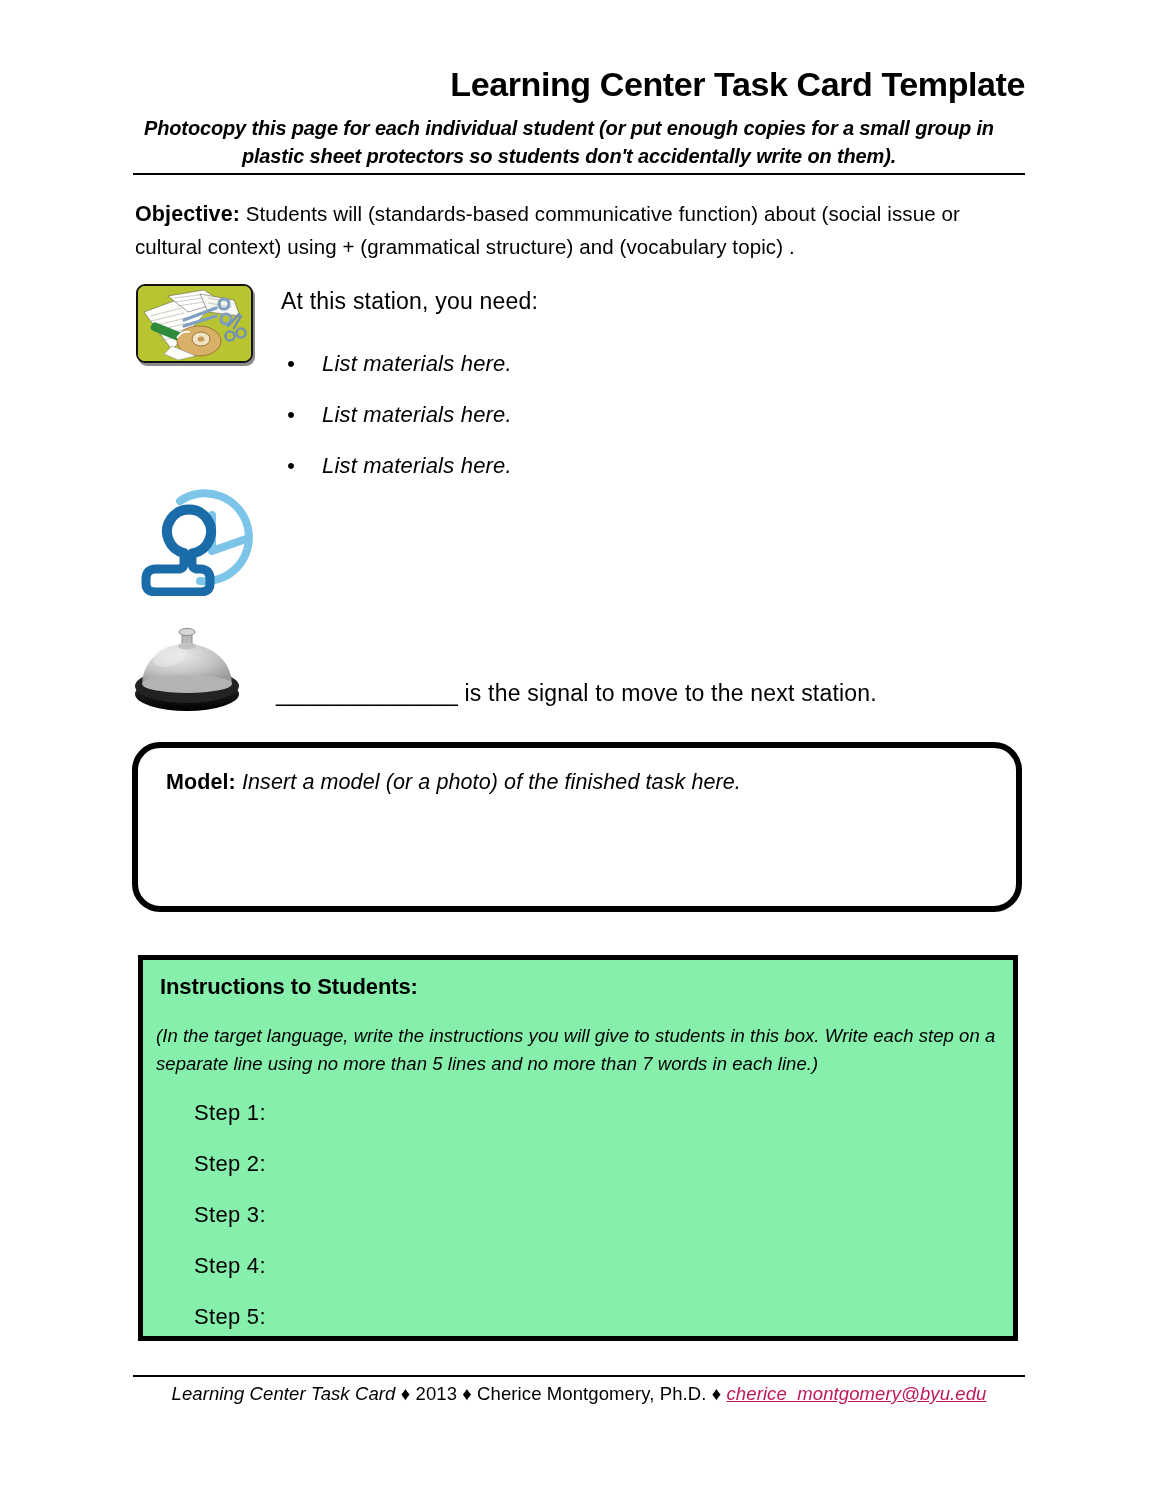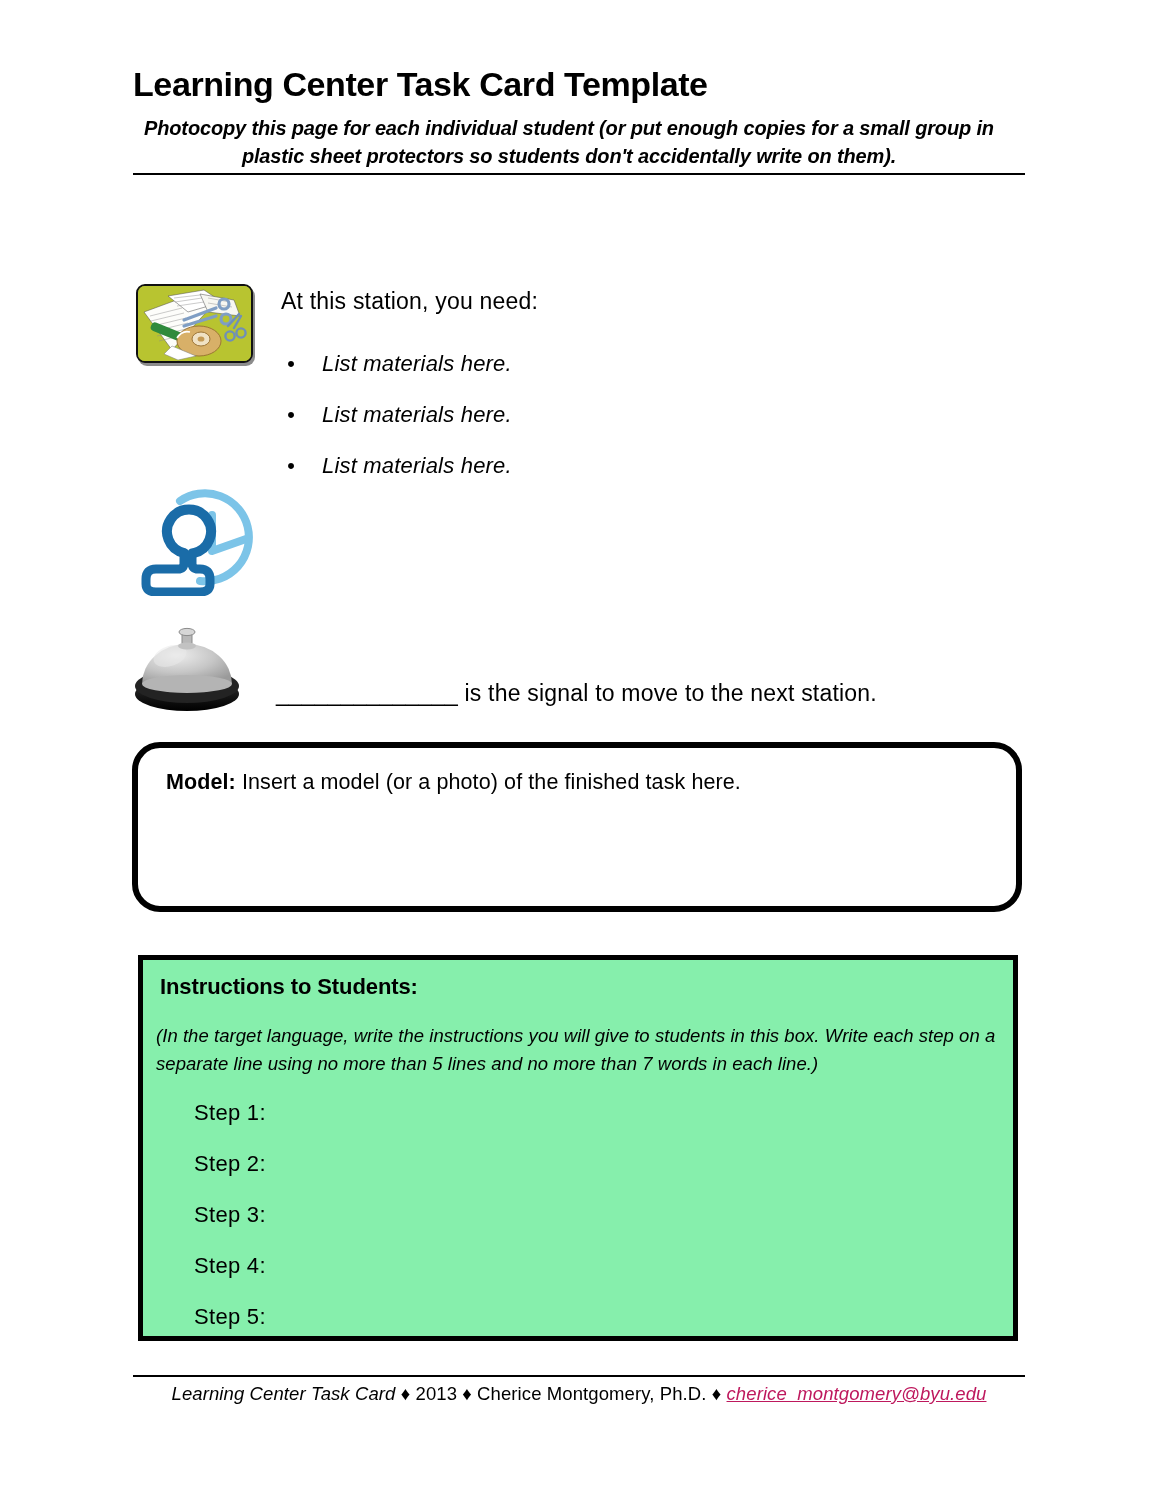--- a/index.html
+++ b/index.html
@@ -20,21 +20,21 @@
     left: 0; top: 0;
     width: 1156px;
     height: 1496px;
   }
 
   
   .doc-title {
     position: absolute;
     left: 133px; top: 66px;
     width: 892px;
-    text-align: left;
+    text-align: right;
     font-size: 34px;
     font-weight: bold;
     letter-spacing: -0.4px;
     line-height: 1.1;
   }
   .doc-subtitle {
     position: absolute;
     left: 140px; top: 114px;
     width: 858px;
     text-align: center;
@@ -150,20 +150,21 @@
     left: 28px; top: 22px;
     font-size: 21.5px;
     letter-spacing: 0.1px;
   }
   .model-line .lbl {
     font-weight: bold;
     font-style: normal;
     margin-top: 18px;
   }
   .model-line .val {
+    font-style: italic;
   }
 
   
   .instr-box {
     position: absolute;
     left: 138px; top: 955px;
     width: 880px; height: 386px;
     border: 5px solid #000;
     box-sizing: border-box;
     background: #86efac;
@@ -224,20 +225,24 @@
 </style>
 </head>
 <body>
 
 <div class="page">
 
   <div class="doc-title">Learning Center Task Card Template</div>
   <div class="doc-subtitle">Photocopy this page for each individual student (or put enough copies for a small group in plastic sheet protectors so students don't accidentally write on them).</div>
   <div class="rule-top"></div>
 
+  <div class="objective">
+    <span class="lbl">Objective:</span>
+    <span class="txt">Students will   (standards-based communicative function)   about   (social issue or cultural context)   using +   (grammatical structure)   and   (vocabulary topic)  .</span>
+  </div>
 
   <div class="materials-clip">
     <svg class="clip-svg" viewBox="0 0 113 75" preserveAspectRatio="none">
       <rect x="0" y="0" width="113" height="75" fill="#b8c430"></rect>
 
       <g stroke="#4a4a4a" stroke-width="0.5">
         <polygon points="6,26 44,12 72,22 34,64" fill="#fdfdfa"></polygon>
         <polygon points="30,10 66,4 84,16 50,26" fill="#ffffff"></polygon>
         <polygon points="62,8 96,14 102,30 70,26" fill="#f7f7f2"></polygon>
       </g>

